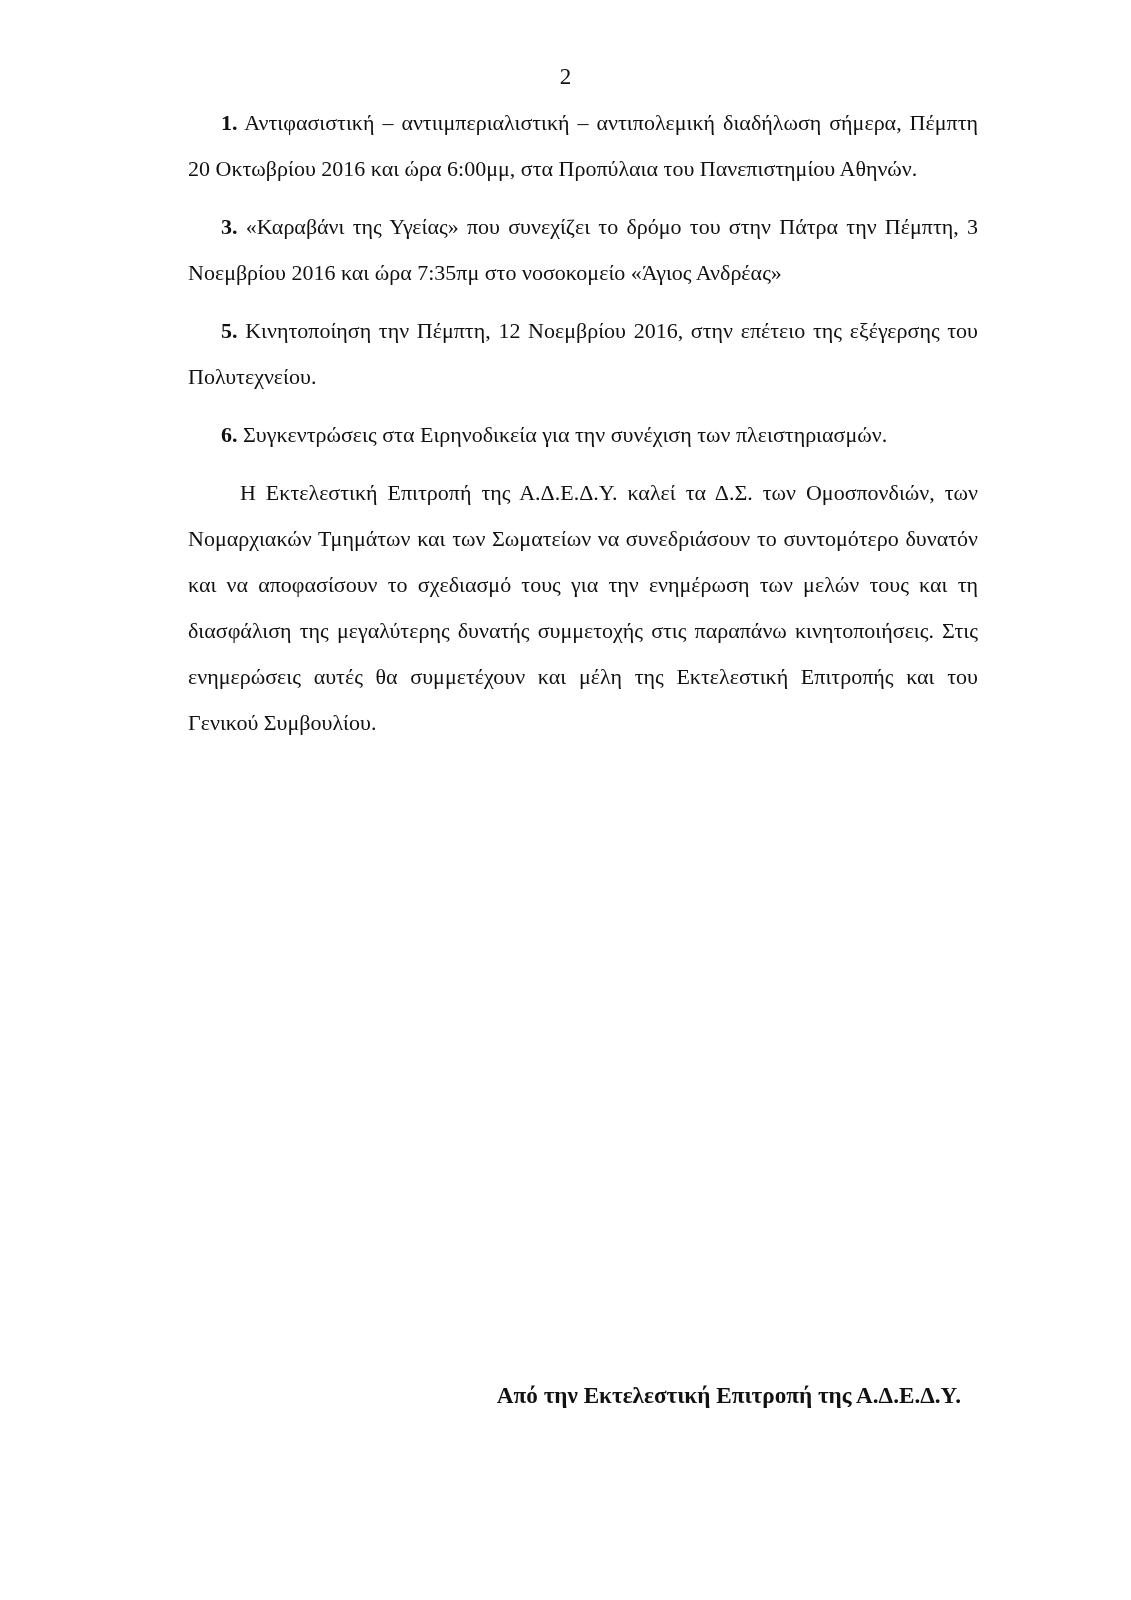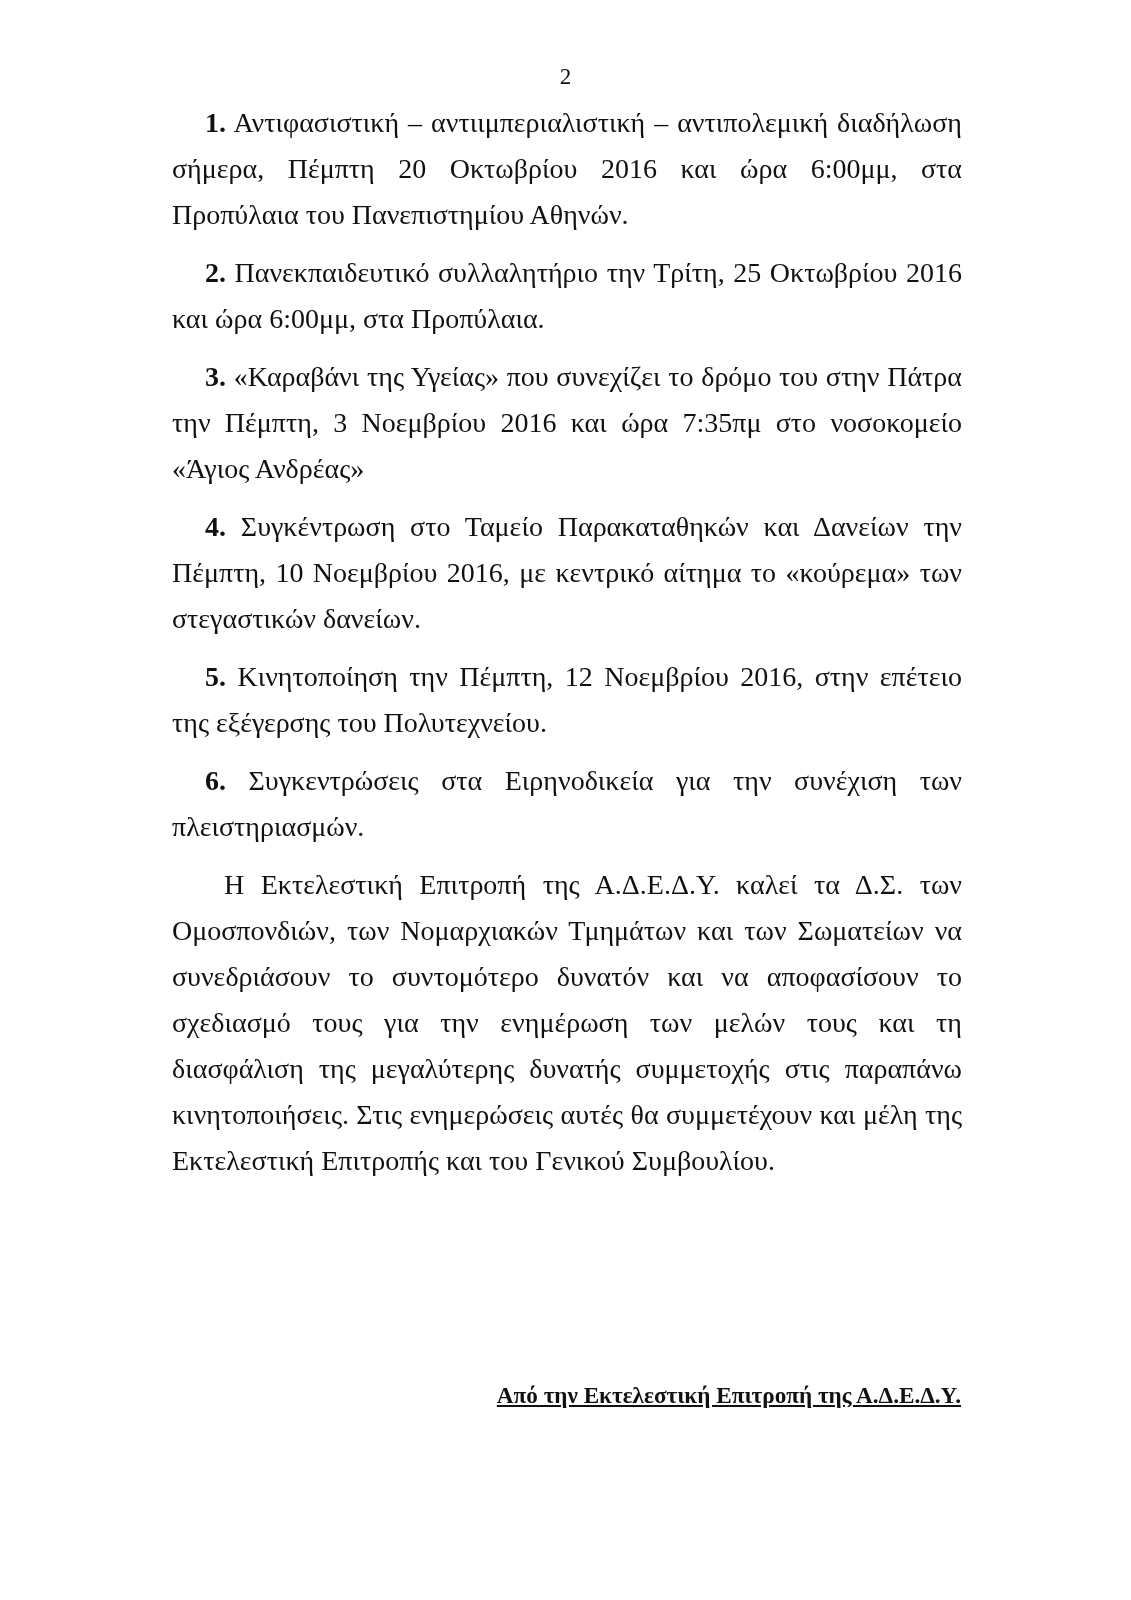--- a/index.html
+++ b/index.html
@@ -1,35 +1,33 @@
 <!DOCTYPE html>
 <html><head>
   <meta charset="utf-8">
   <style>
     html, body { margin: 0; padding: 0; background: #ffffff; }
     body { width: 1131px; height: 1600px; position: relative; overflow: hidden;
       font-family: "Liberation Serif", "DejaVu Serif", serif; color: #111; }
     .page-number { position: absolute; top: 62px; left: 0; width: 1131px; text-align: center;
       font-size: 23px; line-height: 30px; }
-    .content { position: absolute; left: 172px; top: 100px; width: 790px;
-      font-size: 28px; line-height: 46px; text-align: justify; }
+    .content { position: absolute; left: 188px; top: 100px; width: 790px;
+      font-size: 22px; line-height: 46px; text-align: justify; }
     .para { margin: 0 0 12px 0; text-indent: 33px; }
     .para.body-para { text-indent: 52px; }
     .num { font-weight: bold; }
     .signature { position: absolute; top: 1372px; right: 170px; font-weight: bold;
-      font-size: 23.2px; line-height: 46px; text-align: right; text-decoration: underline; }
+      font-size: 23.2px; line-height: 46px; text-align: right; }
   </style>
 </head>
 <body>
 
 <div class="page-number">2</div>
 
 <div class="content">
   <p class="para"><span class="num">1.</span> <span>Αντιφασιστική – αντιιμπεριαλιστική – αντιπολεμική διαδήλωση σήμερα, Πέμπτη 20 Οκτωβρίου 2016 και ώρα 6:00μμ, στα Προπύλαια του Πανεπιστημίου Αθηνών.</span></p>
-  <p class="para"><span class="num">2.</span> <span>Πανεκπαιδευτικό συλλαλητήριο την Τρίτη, 25 Οκτωβρίου 2016 και ώρα 6:00μμ, στα Προπύλαια.</span></p>
   <p class="para"><span class="num">3.</span> <span>«Καραβάνι της Υγείας» που συνεχίζει το δρόμο του στην Πάτρα την Πέμπτη, 3 Νοεμβρίου 2016 και ώρα 7:35πμ στο νοσοκομείο «Άγιος Ανδρέας»</span></p>
-  <p class="para"><span class="num">4.</span> <span>Συγκέντρωση στο Ταμείο Παρακαταθηκών και Δανείων την Πέμπτη, 10 Νοεμβρίου 2016, με κεντρικό αίτημα το «κούρεμα» των στεγαστικών δανείων.</span></p>
   <p class="para"><span class="num">5.</span> <span>Κινητοποίηση την Πέμπτη, 12 Νοεμβρίου 2016, στην επέτειο της εξέγερσης του Πολυτεχνείου.</span></p>
   <p class="para"><span class="num">6.</span> <span>Συγκεντρώσεις στα Ειρηνοδικεία για την συνέχιση των πλειστηριασμών.</span></p>
   <p class="para body-para">Η Εκτελεστική Επιτροπή της Α.Δ.Ε.Δ.Υ. καλεί τα Δ.Σ. των Ομοσπονδιών, των Νομαρχιακών Τμημάτων και των Σωματείων να συνεδριάσουν το συντομότερο δυνατόν και να αποφασίσουν το σχεδιασμό τους για την ενημέρωση των μελών τους και τη διασφάλιση της μεγαλύτερης δυνατής συμμετοχής στις παραπάνω κινητοποιήσεις. Στις ενημερώσεις αυτές θα συμμετέχουν και μέλη της Εκτελεστική Επιτροπής και του Γενικού Συμβουλίου.</p>
 </div>
 
 <div class="signature">Από την Εκτελεστική Επιτροπή της Α.Δ.Ε.Δ.Υ.</div>
 
 </body></html>

